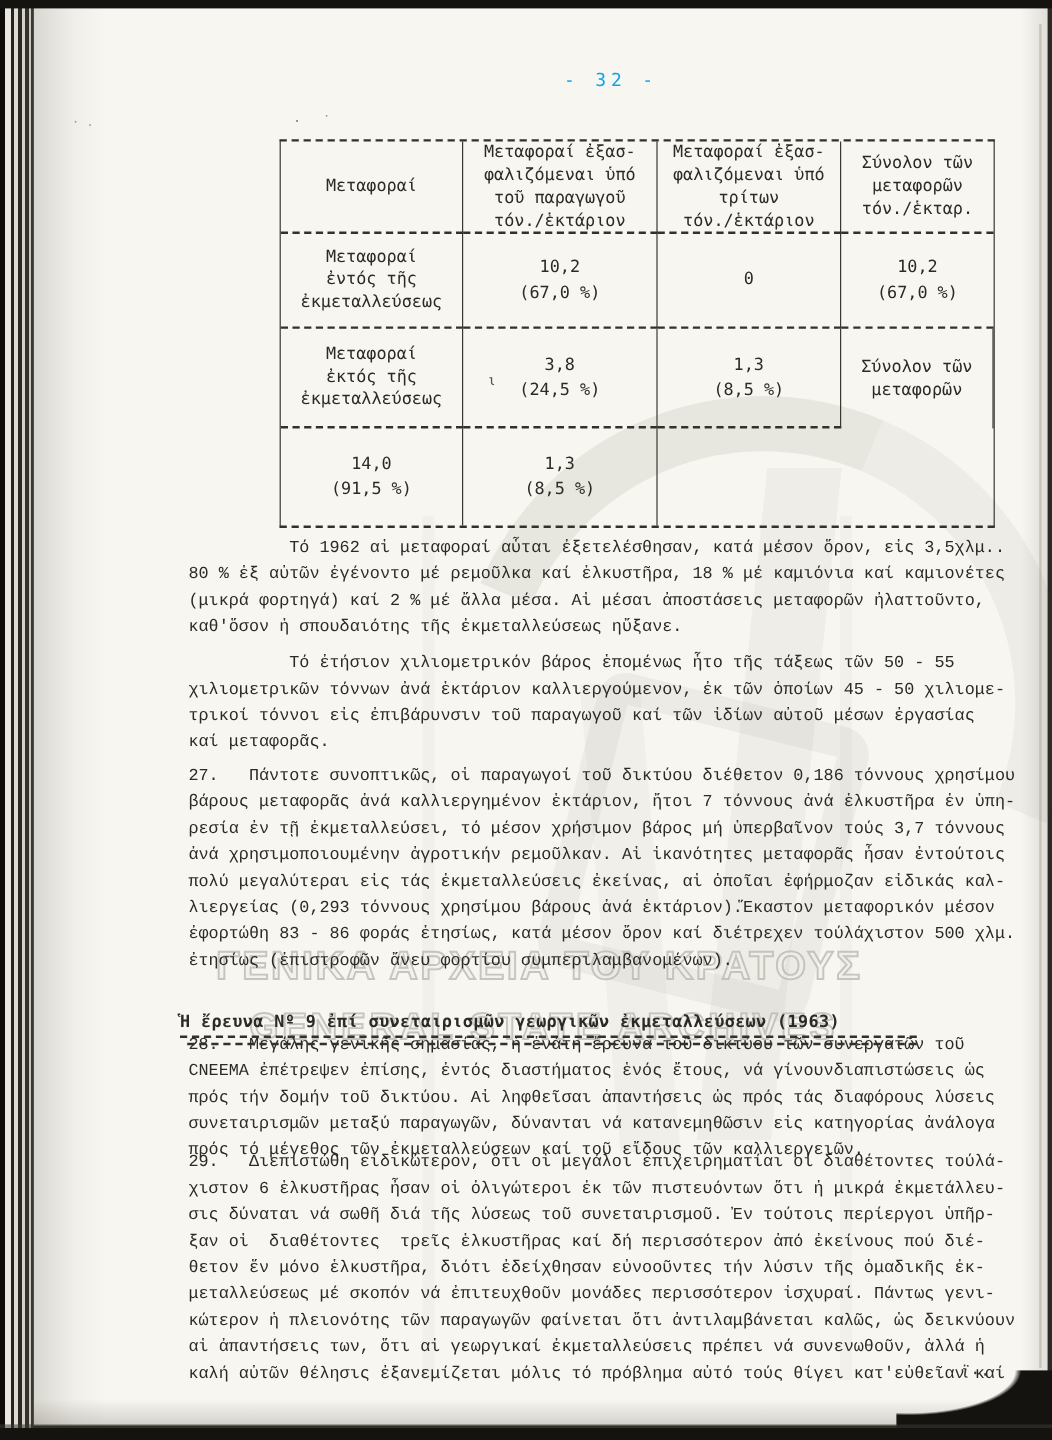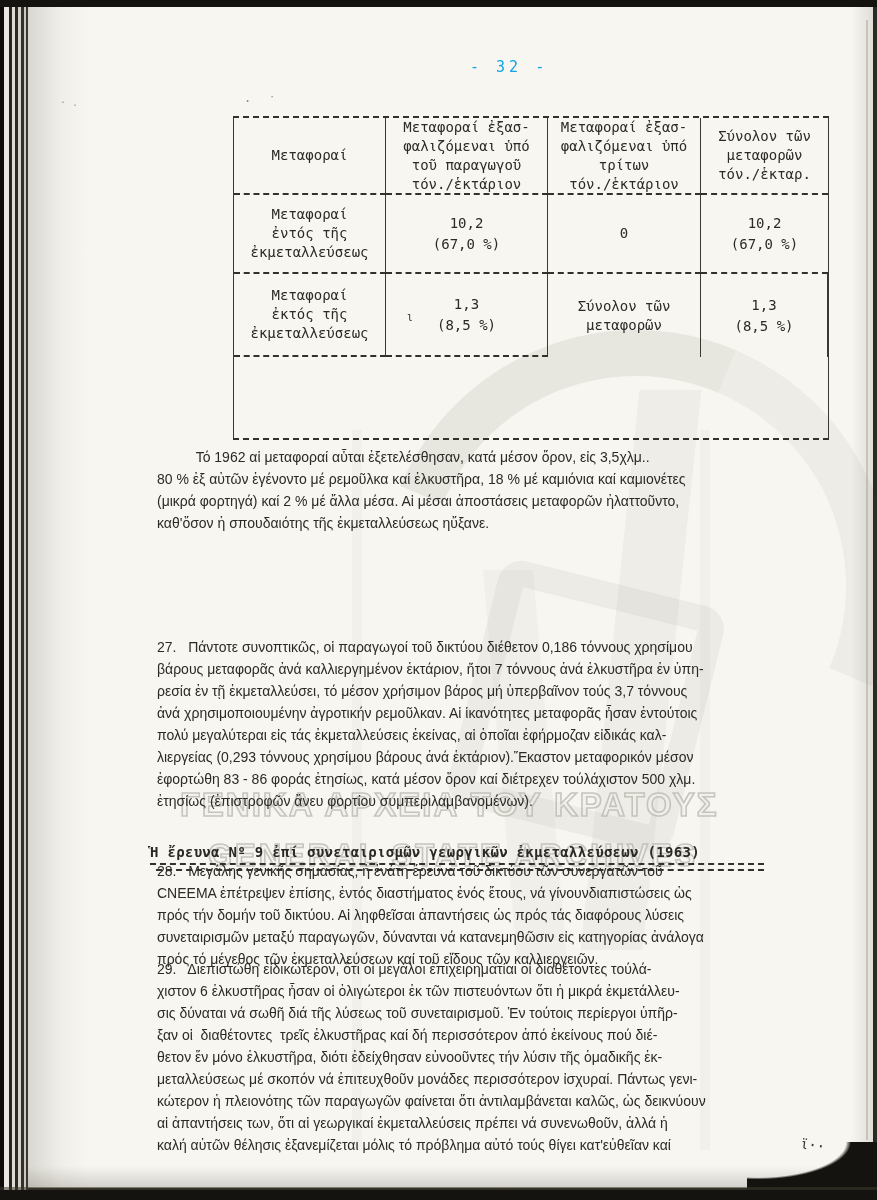--- a/index.html
+++ b/index.html
@@ -37,21 +37,21 @@
   .emblem .arc{position:absolute;left:-20px;top:0;width:420px;height:420px;border-radius:50%;
     border:46px solid transparent;border-top-color:rgba(100,96,84,0.10);border-right-color:rgba(100,96,84,0.06);
     transform:rotate(-22deg);}
   .emblem .band1{position:absolute;left:210px;top:60px;width:62px;height:560px;background:rgba(100,96,84,0.055);transform:skewX(-6deg);}
   .emblem .band2{position:absolute;left:100px;top:240px;width:50px;height:390px;background:rgba(100,96,84,0.045);transform:skewX(5deg);}
   .emblem .hex{position:absolute;left:70px;top:250px;width:180px;height:200px;
     border:26px solid rgba(100,96,84,0.07);border-radius:24px;transform:rotate(14deg);}
 
   
   .pageno{position:absolute;left:470px;top:58px;z-index:3;font-size:15px;letter-spacing:4px;color:#0ea5e9;}
-  .para{position:absolute;left:157px;z-index:3;margin:0;font-family:Liberation Sans, sans-serif;
+  .para{position:absolute;left:157px;z-index:3;margin:0;font-family:Liberation Mono, monospace;
     font-size:14px;line-height:22px;color:#2b2a26;white-space:pre;}
   .p1{top:446px;} .p2{top:542px;} .p27{top:636px;} .p28{top:860px;} .p29{top:958px;}
 
   .section-heading{position:absolute;left:150px;top:844px;width:614px;z-index:3;}
   .section-heading .ht{font-size:14px;font-weight:bold;color:#2b2a26;white-space:nowrap;letter-spacing:0.3px;}
   .rule{height:0;border-top:2px dashed #33312c;}
   .rule.r1{margin-top:3px;} .rule.r2{margin-top:4px;margin-left:6px;}
 
   
   .ttable{position:absolute;left:233px;top:116px;width:594px;z-index:3;
@@ -113,33 +113,41 @@
 ἐκμεταλλεύσεως</div>
     <div class="cell data">10,2
 (67,0 %)</div>
     <div class="cell data">0</div>
     <div class="cell data lastcol">10,2
 (67,0 %)</div>
 
     <div class="cell">Μεταφοραί
 ἐκτός τῆς
 ἐκμεταλλεύσεως</div>
+    <div class="cell data">3,8
+(24,5 %)</div>
     <div class="cell data">1,3
 (8,5 %)</div>
 
     <div class="cell lastrow">Σύνολον τῶν
 μεταφορῶν</div>
+    <div class="cell data lastrow">14,0
+(91,5 %)</div>
     <div class="cell data lastrow">1,3
 (8,5 %)</div>
   </div>
 
   <pre class="para p1">          Τό 1962 αἱ μεταφοραί αὗται ἐξετελέσθησαν, κατά μέσον ὅρον, εἰς 3,5χλμ..
 80 % ἐξ αὐτῶν ἐγένοντο μέ ρεμοῦλκα καί ἑλκυστῆρα, 18 % μέ καμιόνια καί καμιονέτες
 (μικρά φορτηγά) καί 2 % μέ ἄλλα μέσα. Αἱ μέσαι ἀποστάσεις μεταφορῶν ἠλαττοῦντο,
 καθ'ὅσον ἡ σπουδαιότης τῆς ἐκμεταλλεύσεως ηὔξανε.</pre>
+  <pre class="para p2">          Τό ἐτήσιον χιλιομετρικόν βάρος ἑπομένως ἦτο τῆς τάξεως τῶν 50 - 55
+χιλιομετρικῶν τόννων ἀνά ἑκτάριον καλλιεργούμενον, ἐκ τῶν ὁποίων 45 - 50 χιλιομε-
+τρικοί τόννοι εἰς ἐπιβάρυνσιν τοῦ παραγωγοῦ καί τῶν ἰδίων αὐτοῦ μέσων ἐργασίας
+καί μεταφορᾶς.</pre>
   <pre class="para p27">27.   Πάντοτε συνοπτικῶς, οἱ παραγωγοί τοῦ δικτύου διέθετον 0,186 τόννους χρησίμου
 βάρους μεταφορᾶς ἀνά καλλιεργημένον ἑκτάριον, ἤτοι 7 τόννους ἀνά ἑλκυστῆρα ἐν ὑπη-
 ρεσία ἐν τῇ ἐκμεταλλεύσει, τό μέσον χρήσιμον βάρος μή ὑπερβαῖνον τούς 3,7 τόννους
 ἀνά χρησιμοποιουμένην ἀγροτικήν ρεμοῦλκαν. Αἱ ἱκανότητες μεταφορᾶς ἦσαν ἐντούτοις
 πολύ μεγαλύτεραι εἰς τάς ἐκμεταλλεύσεις ἐκείνας, αἱ ὁποῖαι ἐφήρμοζαν εἰδικάς καλ-
 λιεργείας (0,293 τόννους χρησίμου βάρους ἀνά ἑκτάριον).Ἕκαστον μεταφορικόν μέσον
 ἐφορτώθη 83 - 86 φοράς ἐτησίως, κατά μέσον ὅρον καί διέτρεχεν τούλάχιστον 500 χλμ.
 ἐτησίως (ἐπιστροφῶν ἄνευ φορτίου συμπεριλαμβανομένων).</pre>
   <pre class="para p28">28.   Μεγάλης γενικῆς σημασίας, ἡ ἐνάτη ἔρευνα τοῦ δικτύου τῶν συνεργατῶν τοῦ
 CNEEMA ἐπέτρεψεν ἐπίσης, ἐντός διαστήματος ἑνός ἔτους, νά γίνουνδιαπιστώσεις ὡς

